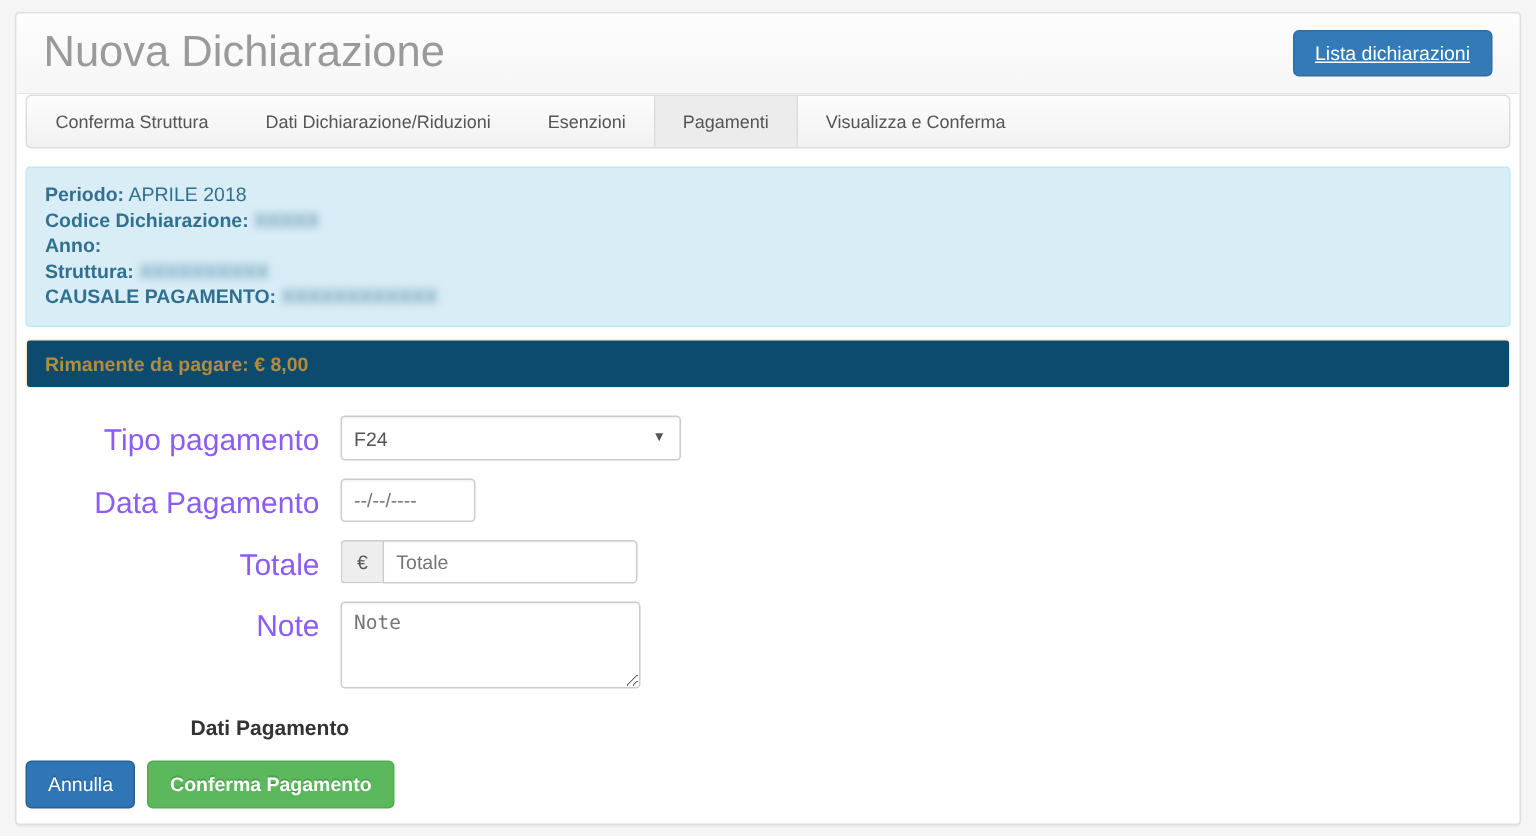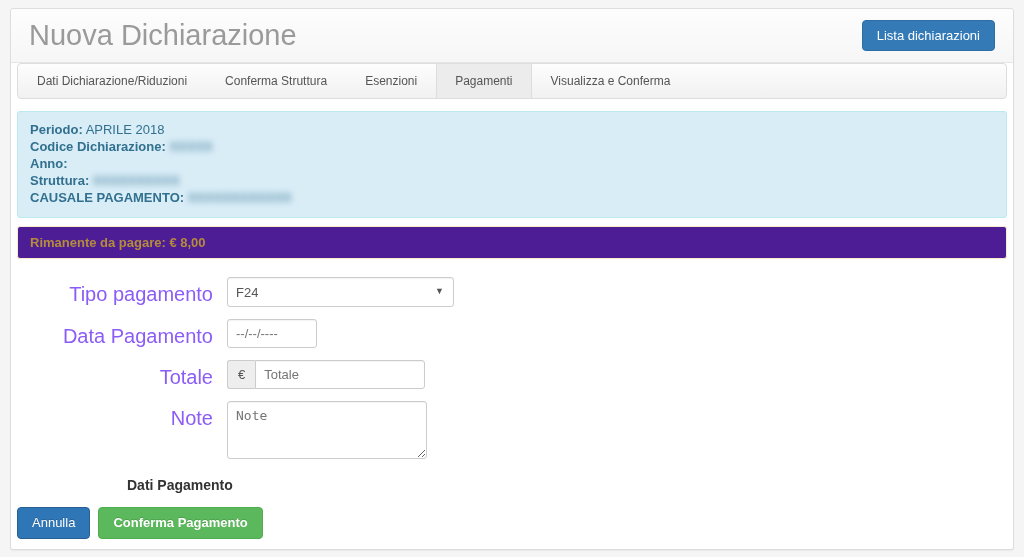--- a/index.html
+++ b/index.html
@@ -39,20 +39,21 @@
     border: 1px solid transparent;
     cursor: pointer;
     text-align: center;
     white-space: nowrap;
     line-height: 1.2;
   }
   .btn-primary {
     background: #337ab7;
     border-color: #2e6da4;
     color: #fff;
+    text-decoration: underline;
   }
   .btn-blue {
     background: #2f76b7;
     border-color: #285f93;
     color: #fff;
     text-shadow: 0 -1px 0 rgba(0,0,0,0.2);
   }
   .btn-green {
     background: #5cb85c;
     border-color: #4cae4c;
@@ -92,21 +93,21 @@
   }
   .info-box .line { margin-bottom: 2px; }
   .info-box .label { font-weight: bold; }
   .info-box .gap { margin-top: 2px; }
   .blur {
     filter: blur(3px);
     -webkit-filter: blur(3px);
     user-select: none;
   }
   .warn-box {
-    background: #4c1d95;
+    background: #0c4a6e;
     border: 1px solid #faebcc;
     border-radius: 3px;
     padding: 8px 12px;
     color: #b58c3b;
     font-weight: bold;
     margin-bottom: 18px;
   }
   .form-row {
     display: flex;
     align-items: flex-start;
@@ -193,22 +194,22 @@
 <body>
 
 <div class="panel">
   <div class="panel-header">
     <div class="panel-title">Nuova Dichiarazione</div>
     <button class="btn btn-primary">Lista dichiarazioni</button>
   </div>
   <div class="outer-body">
 
     <div class="tabs">
+      <div class="tab">Conferma Struttura</div>
       <div class="tab">Dati Dichiarazione/Riduzioni</div>
-      <div class="tab">Conferma Struttura</div>
       <div class="tab">Esenzioni</div>
       <div class="tab active">Pagamenti</div>
       <div class="tab">Visualizza e Conferma</div>
     </div>
 
     <div class="info-box">
       <div class="line">
         <span class="label">Periodo:</span>
         <span>APRILE 2018</span>
       </div>

